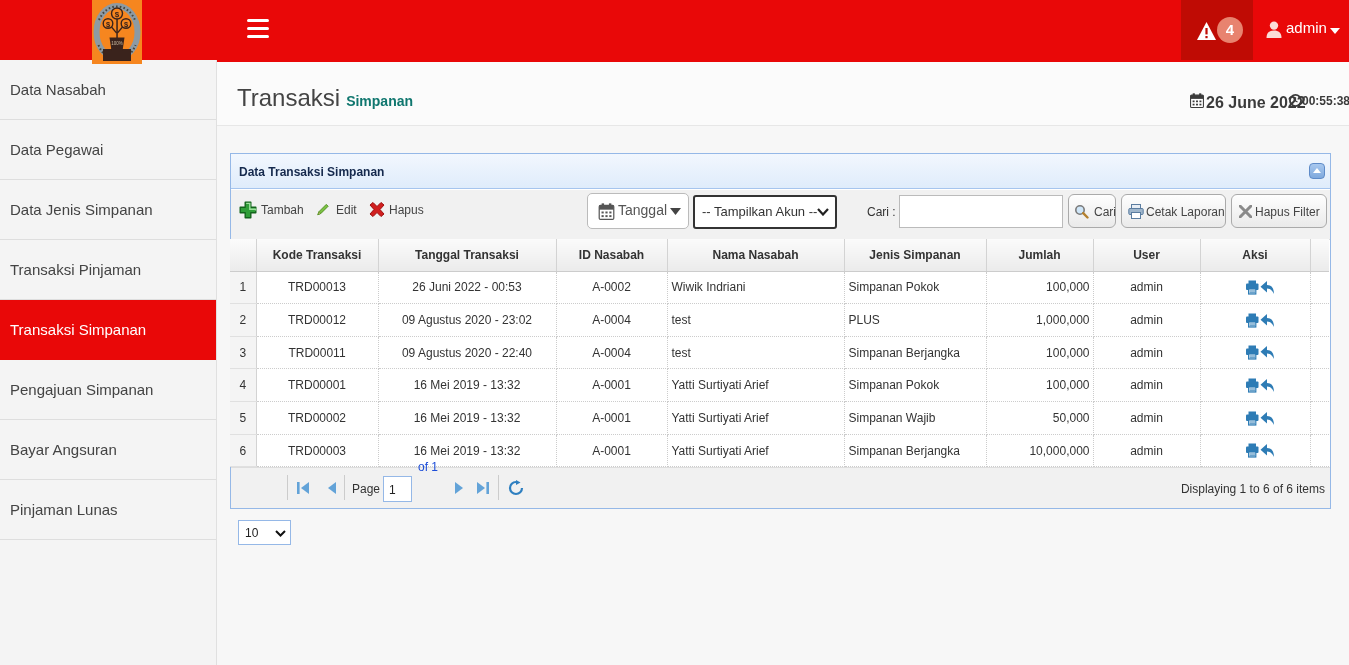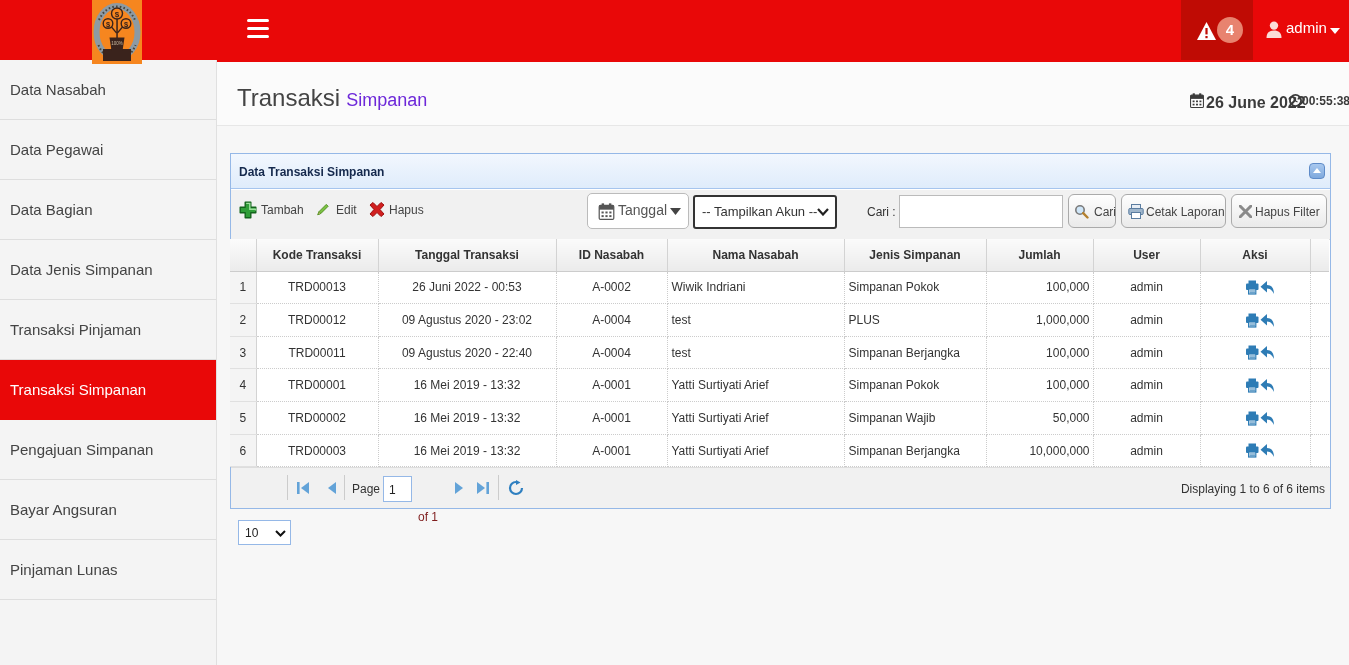--- a/index.html
+++ b/index.html
@@ -15,21 +15,21 @@
 
 
 #sidebar { position:absolute; left:0; top:60px; width:217px; height:605px; background:#f4f4f4; border-right:1px solid #e0e0e0; }
 #sidebar .item { height:60px; line-height:59px; padding-left:10px; font-size:15px; color:#444; border-bottom:1px solid #dedede; background:#f4f4f4; }
 #sidebar .item.active { background:#e90808; color:#fff; border-bottom-color:#e90808; }
 
 
 #content { position:absolute; left:217px; top:60px; width:1132px; height:605px; background:#f7f7f7; border-top:2px solid #e90808; }
 #cheader { position:absolute; left:217px; top:62px; width:1132px; height:64px; background:#fbfbfb; border-bottom:1px solid #e7e7e7; }
 #title { position:absolute; left:237px; top:84px; font-size:24px; color:#444; }
-#title small { font-size:18px; color:#6d28d9; font-weight:normal; margin-left:6px; }
+#title small { font-size:14px; color:#0f766e; font-weight:bold; margin-left:6px; }
 
 
 #panel { position:absolute; left:230px; top:153px; width:1101px; height:356px; border:1px solid #95b8e7; background:#fff; }
 #ptitle { position:absolute; left:0; top:0; width:1099px; height:35px; background:linear-gradient(#f2f7fe,#dfecfb); border-bottom:1px solid #a6c5ee; }
 #ptitle .txt { position:absolute; left:8px; top:11px; font-size:12px; font-weight:bold; color:#15294d; }
 #toolbar { position:absolute; left:0; top:36px; width:1099px; height:50px; background:#f1f1f1; border-bottom:1px solid #ddd; }
 .tbtn { position:absolute; font-size:12px; color:#444; }
 
 
 .ebtn { position:absolute; border:1px solid #aaa; border-radius:6px; background:linear-gradient(#fefefe,#eaeaea); font-size:12px; color:#444; text-align:center; }
@@ -93,21 +93,20 @@
   </svg>
   <span style="position:absolute;left:33px;top:19px;font-size:15px;color:#fff;">admin</span>
   <svg width="10" height="6" viewBox="0 0 10 6" style="position:absolute;left:77px;top:28px;">
       <path d="M0 0 L10 0 L5 6 Z" fill="#fff"></path>
     </svg>
 </div>
 
 <div id="sidebar">
   <div class="item">Data Nasabah</div>
   <div class="item">Data Pegawai</div>
-  <div class="item">Data Bagian</div>
   <div class="item">Data Jenis Simpanan</div>
   <div class="item">Transaksi Pinjaman</div>
   <div class="item active">Transaksi Simpanan</div>
   <div class="item">Pengajuan Simpanan</div>
   <div class="item">Bayar Angsuran</div>
   <div class="item">Pinjaman Lunas</div>
 </div>
 
 <div id="content"></div>
 <div id="cheader"></div>
@@ -350,21 +349,21 @@
     <path d="M13 1 L13 13 L5 7 Z" fill="#63a3d8"></path>
   </svg>
 <svg width="10" height="14" viewBox="0 0 10 14" style="position:absolute;left:327px;top:481px;z-index:2;">
     <path d="M9 1 L9 13 L1 7 Z" fill="#63a3d8"></path>
   </svg>
 <div class="psep" style="left:344px;top:475px;"></div>
 <span style="position:absolute;left:352px;top:482px;font-size:12px;color:#333;z-index:2;">Page</span>
 <div style="position:absolute;left:383px;top:476px;width:29px;height:26px;background:#fff;border:1px solid #95b8e7;z-index:2;">
     <span style="position:absolute;left:5px;top:6px;font-size:12px;color:#222;">1</span>
   </div>
-<span style="position:absolute;left:418px;top:510px;font-size:12px;color:#7f1d1d;z-index:2;">of 1</span>
+<span style="position:absolute;left:418px;top:460px;font-size:12px;color:#1d4ed8;z-index:2;">of 1</span>
 <svg width="10" height="14" viewBox="0 0 10 14" style="position:absolute;left:454px;top:481px;z-index:2;">
     <path d="M1 1 L1 13 L9 7 Z" fill="#63a3d8"></path>
   </svg>
 <svg width="14" height="14" viewBox="0 0 14 14" style="position:absolute;left:476px;top:481px;z-index:2;">
     <path d="M1 1 L1 13 L9 7 Z" fill="#63a3d8"></path>
     <rect x="10.4" y="1" width="2.6" height="12" fill="#63a3d8"></rect>
   </svg>
 <div class="psep" style="left:498px;top:475px;"></div>
 <svg width="16" height="16" viewBox="0 0 16 16" style="position:absolute;left:508px;top:480px;z-index:2;">
   <path d="M8 2 A6 6 0 1 0 14 8" fill="none" stroke="#2e7fc0" stroke-width="2.2"></path>

